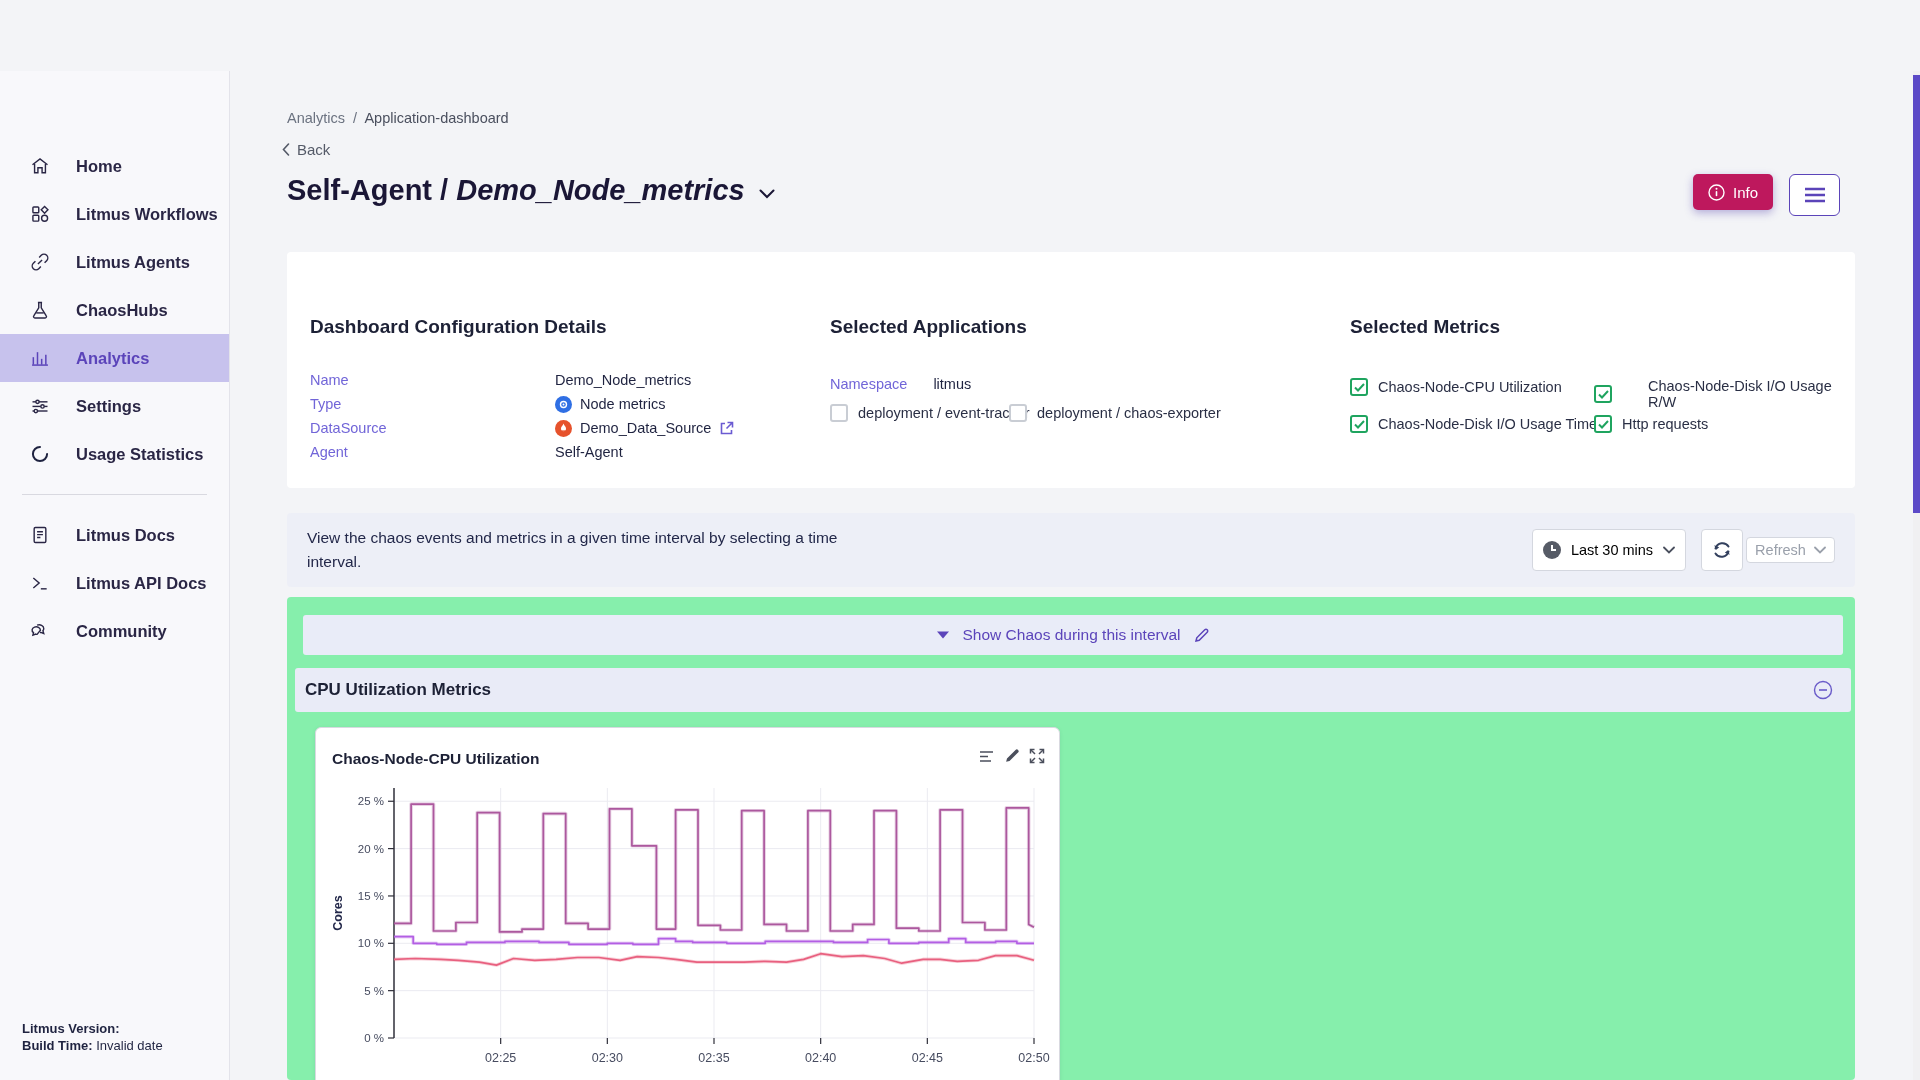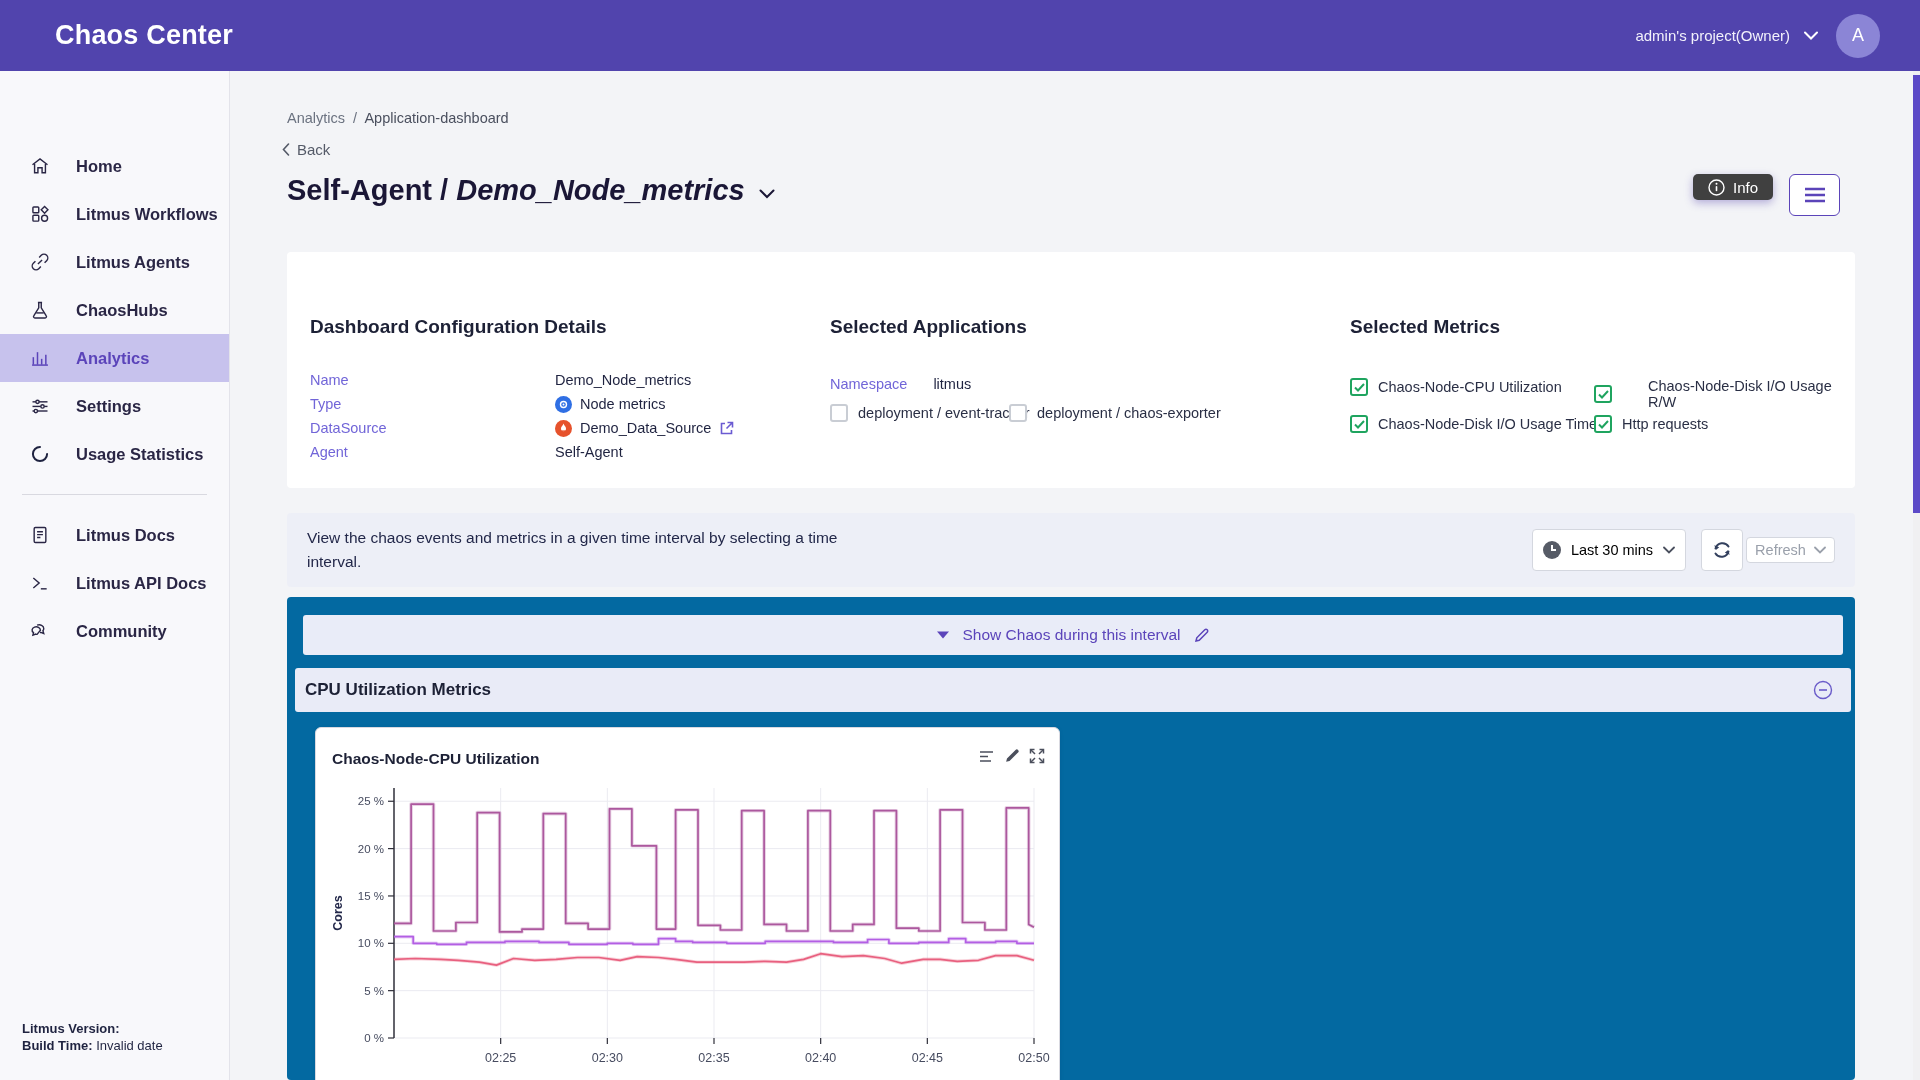--- a/index.html
+++ b/index.html
@@ -33,21 +33,21 @@
   .breadcrumb { position:absolute; left:57px; top:39px; font-size:14.5px; color:#6b7280; }
   .breadcrumb .crumb-current { color:#4a4f5e; }
   .back-row { position:absolute; left:52px; top:70px; display:flex; align-items:center; gap:7px;
               color:#545a68; font-size:15px; cursor:pointer; }
   .title-row { position:absolute; left:57px; top:103px; display:flex; align-items:center; gap:14px;text-align:center; }
   .page-title { font-size:29px; color:#1a1636; font-weight:bold; }
   .page-title .dash-name { font-style:italic; font-weight:bold; }
   .title-chevron { margin-top:6px; cursor:pointer; }
 
   .actions { position:absolute; right:73px; top:103px; display:flex; gap:16px; }
-  .btn-info { width:80px; height:26px; background:#404040; border:none; border-radius:5px; color:#fff;
+  .btn-info { width:80px; height:36px; background:#be185d; border:none; border-radius:5px; color:#fff;
               font-size:15px; display:flex; align-items:center; justify-content:center; gap:8px; cursor:pointer;
               box-shadow:0 3px 8px rgba(60,40,160,.35); font-family:inherit; }
   .btn-menu { width:51px; height:42px; background:#fff; border:1.5px solid #5b44b9; border-radius:6px;
               display:flex; align-items:center; justify-content:center; cursor:pointer; }
 
   
   .info-panel { position:absolute; left:57px; top:181px; width:1568px; height:236px; background:#fff;
                 border-radius:4px; }
   .info-panel-header { height:44px; background:#ecebf6; border-radius:4px 4px 0 0; display:flex; align-items:center;
                        padding-left:22px; font-size:16.5px; font-weight:bold; color:#1d2136; }
@@ -73,21 +73,21 @@
   .btn-refresh-icon { width:42px; height:42px; background:#fff; border:1px solid #d4d7df; border-radius:4px;
                display:flex; align-items:center; justify-content:center; cursor:pointer; margin-left:15px; }
   .btn-refresh { width:89px; height:26px; background:#fff; border:1px solid #d4d7df; border-radius:4px;
                display:flex; align-items:center; justify-content:center; gap:8px; font-size:14.5px; color:#9aa0ab;
                cursor:pointer; margin-left:3px; font-family:inherit; }
   .clock-icon { width:18px; height:18px; border-radius:50%; background:#565b66; position:relative; }
   .clock-icon:before { content:""; position:absolute; left:8px; top:4px; width:2px; height:6px; background:#fff; }
   .clock-icon:after { content:""; position:absolute; left:8px; top:8px; width:5px; height:2px; background:#fff; }
 
   
-  .metrics-wrap { position:absolute; left:57px; top:526px; width:1568px; height:483px; background:#0369a1; border-radius:4px; }
+  .metrics-wrap { position:absolute; left:57px; top:526px; width:1568px; height:483px; background:#86efac; border-radius:4px; }
   .chaos-toggle-bar { position:absolute; left:16px; top:18px; width:1540px; height:40px; background:#e9ecf8;
                       border-radius:3px; display:flex; align-items:center; justify-content:center; gap:14px;
                       color:#5b44ba; font-size:15.5px; cursor:pointer; }
   .cpu-bar { position:absolute; left:8px; top:71px; width:1556px; height:44px; background:#e9ebf7; border-radius:3px;
              display:flex; align-items:center; padding:0 18px 0 10px; }
   .cpu-bar-title { font-size:17px; font-weight:bold; color:#1d2136; flex:1; }
 
   .chart-card { position:absolute; left:28px; top:130px; width:745px; height:420px; background:#fff;
                 border:1px solid #d9d9e0; border-radius:6px; box-shadow:0 1px 4px rgba(30,30,60,.08); }
   .chart-title { position:absolute; left:16px; top:22px; font-size:15.5px; font-weight:bold; color:#1d2136; }
@@ -101,34 +101,20 @@
   .scrollbar-track { position:absolute; right:0; top:71px; width:7px; height:1009px; background:#f0f0f2; z-index:40; }
   .scrollbar-thumb { position:absolute; top:4px; left:0; width:7px; height:438px; background:#5b49c7; cursor:grab; }
 
   svg { display:block; }
 </style>
 </head>
 <body>
 
 <div id="app">
 
-  <div class="header">
-    <div class="brand">Chaos Center</div>
-    <div class="header-right">
-      <div class="project-select">
-        <span>admin's project(Owner)</span>
-        <svg width="14" height="9" viewBox="0 0 14 9">
-            <polyline points="1,1.5 7,7.5 13,1.5" fill="none" stroke="#fff" stroke-width="2" stroke-linecap="round"></polyline>
-          </svg>
-      </div>
-      <div class="avatar">
-          <span>A</span>
-        </div>
-    </div>
-  </div>
 
   <div class="sidebar">
     <div class="nav">
       <div class="nav-item">
         <svg viewBox="0 0 24 24" fill="none" stroke="#2a2645" stroke-width="1.7">
             <path d="M3 10.5 12 3.5 21 10.5"></path>
             <path d="M5.5 9.5 V20 H9.5 V14 H14.5 V20 H18.5 V9.5"></path>
           </svg>
         <span>Home</span>
       </div>

